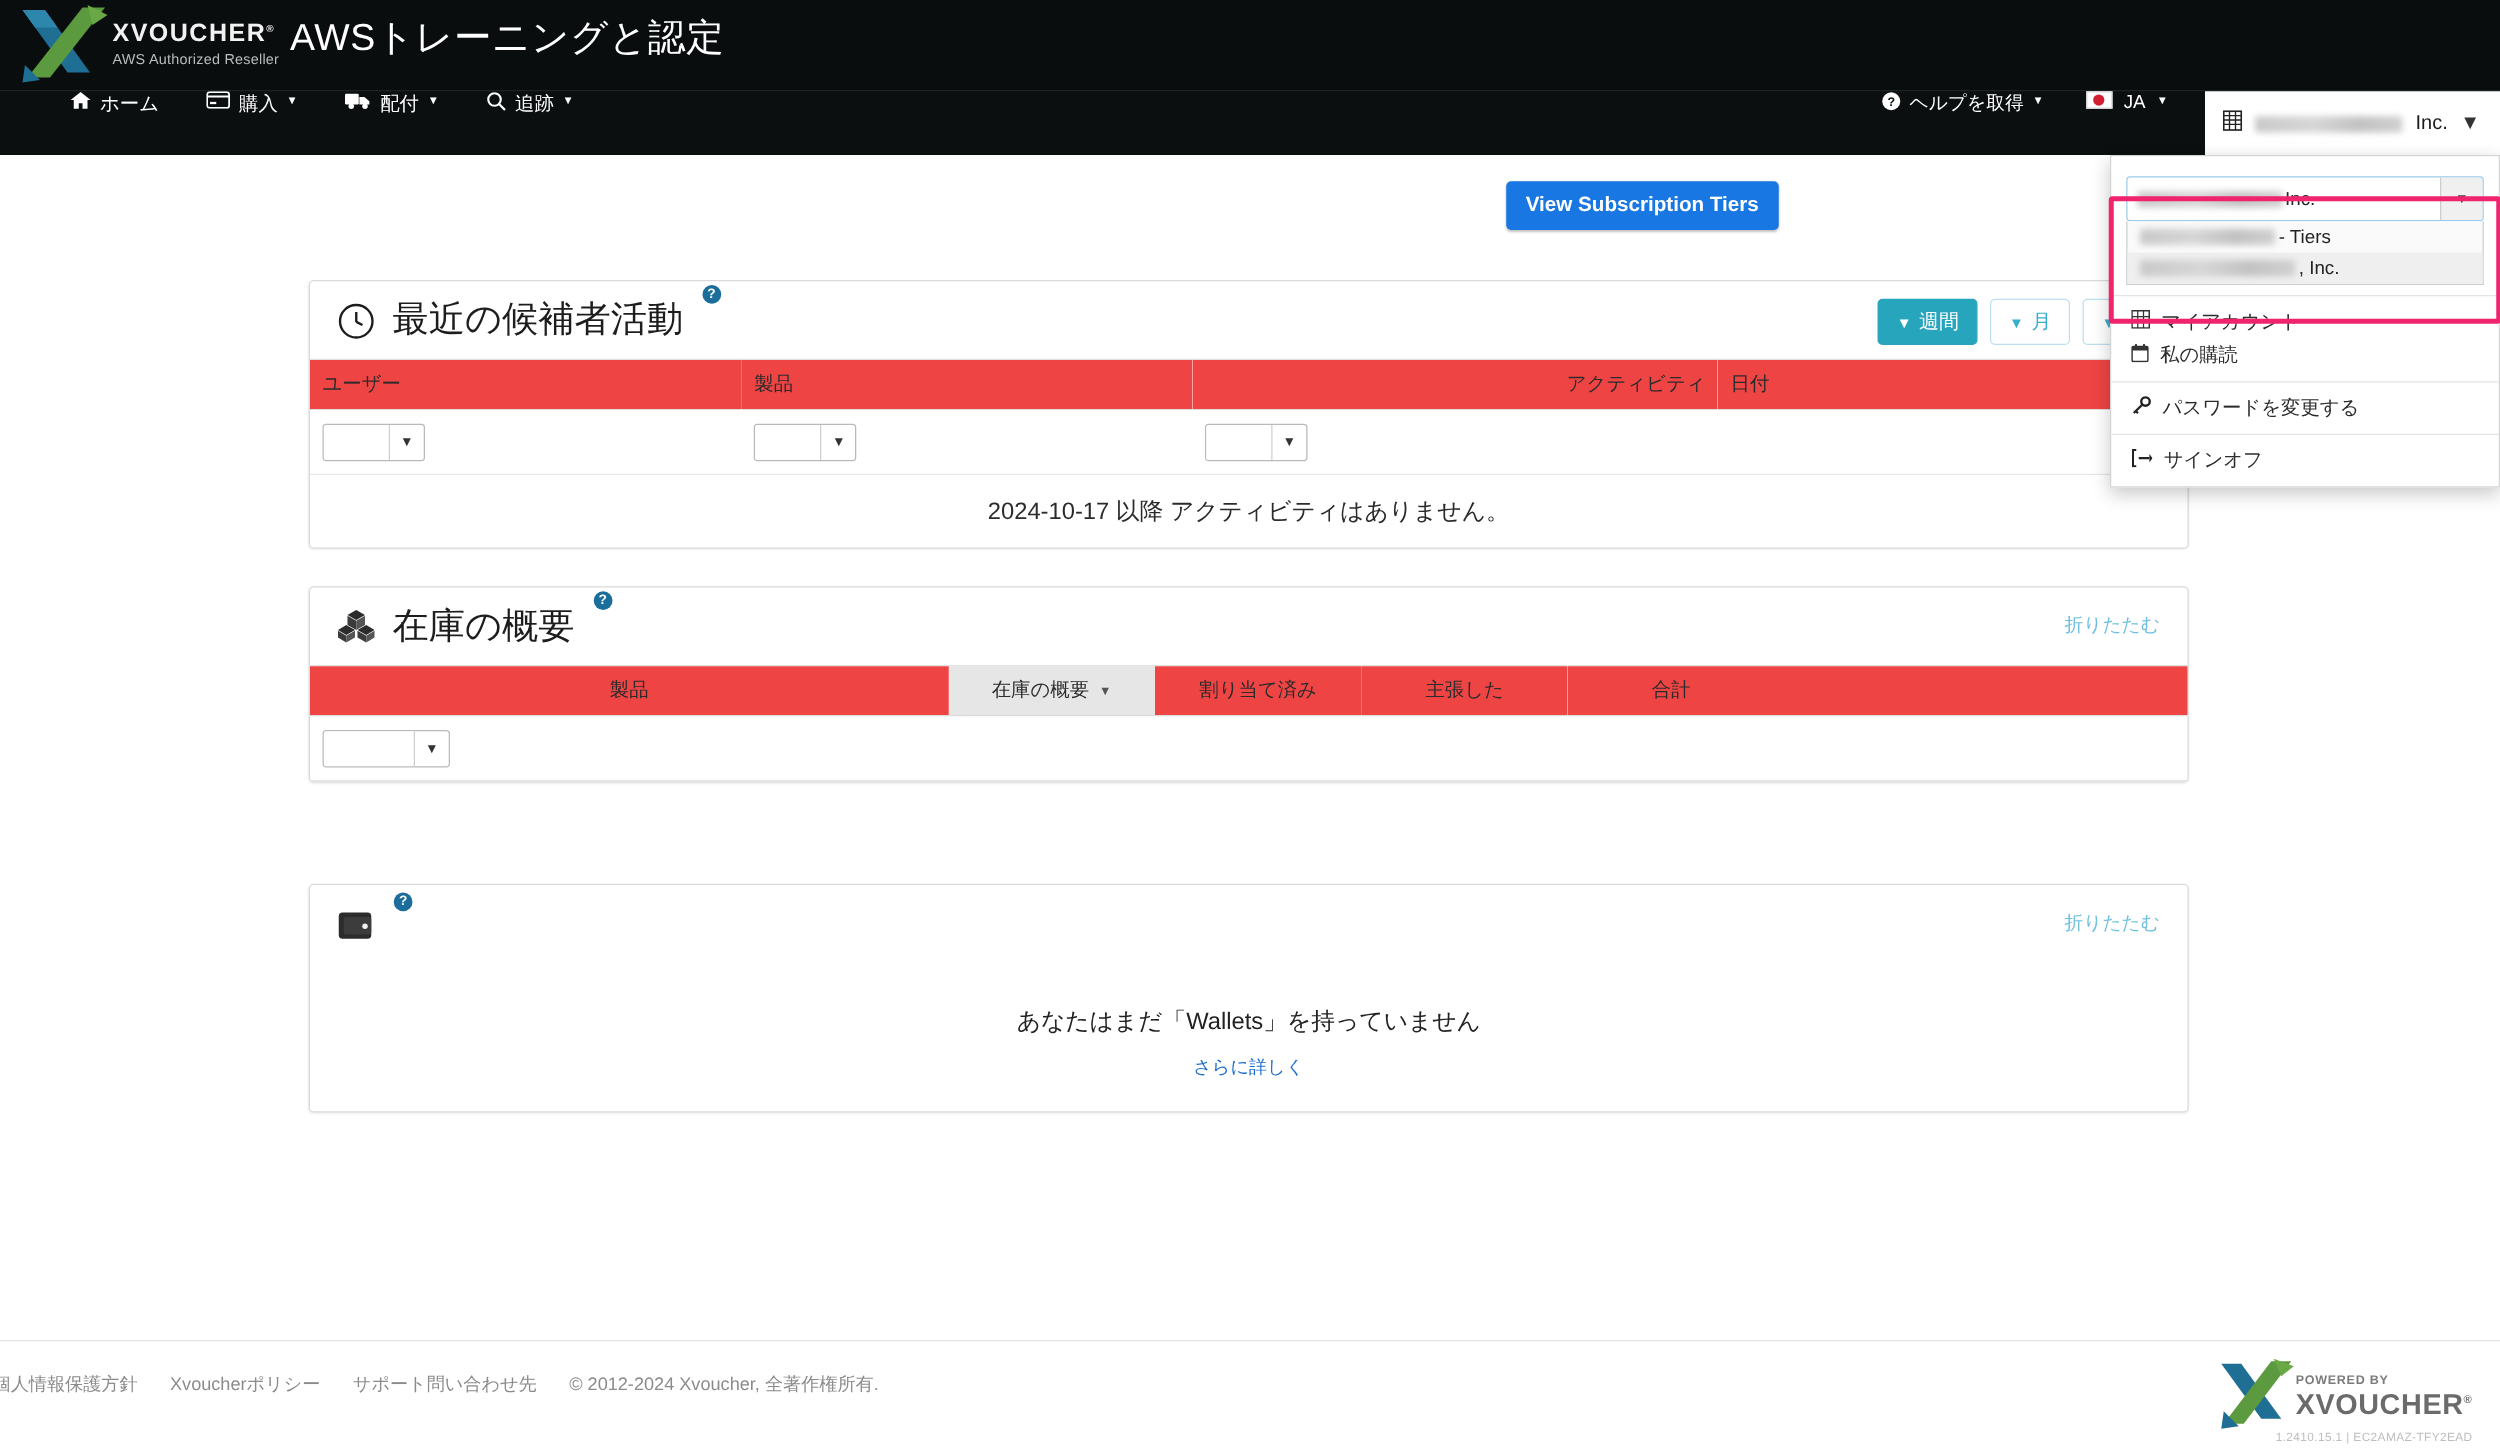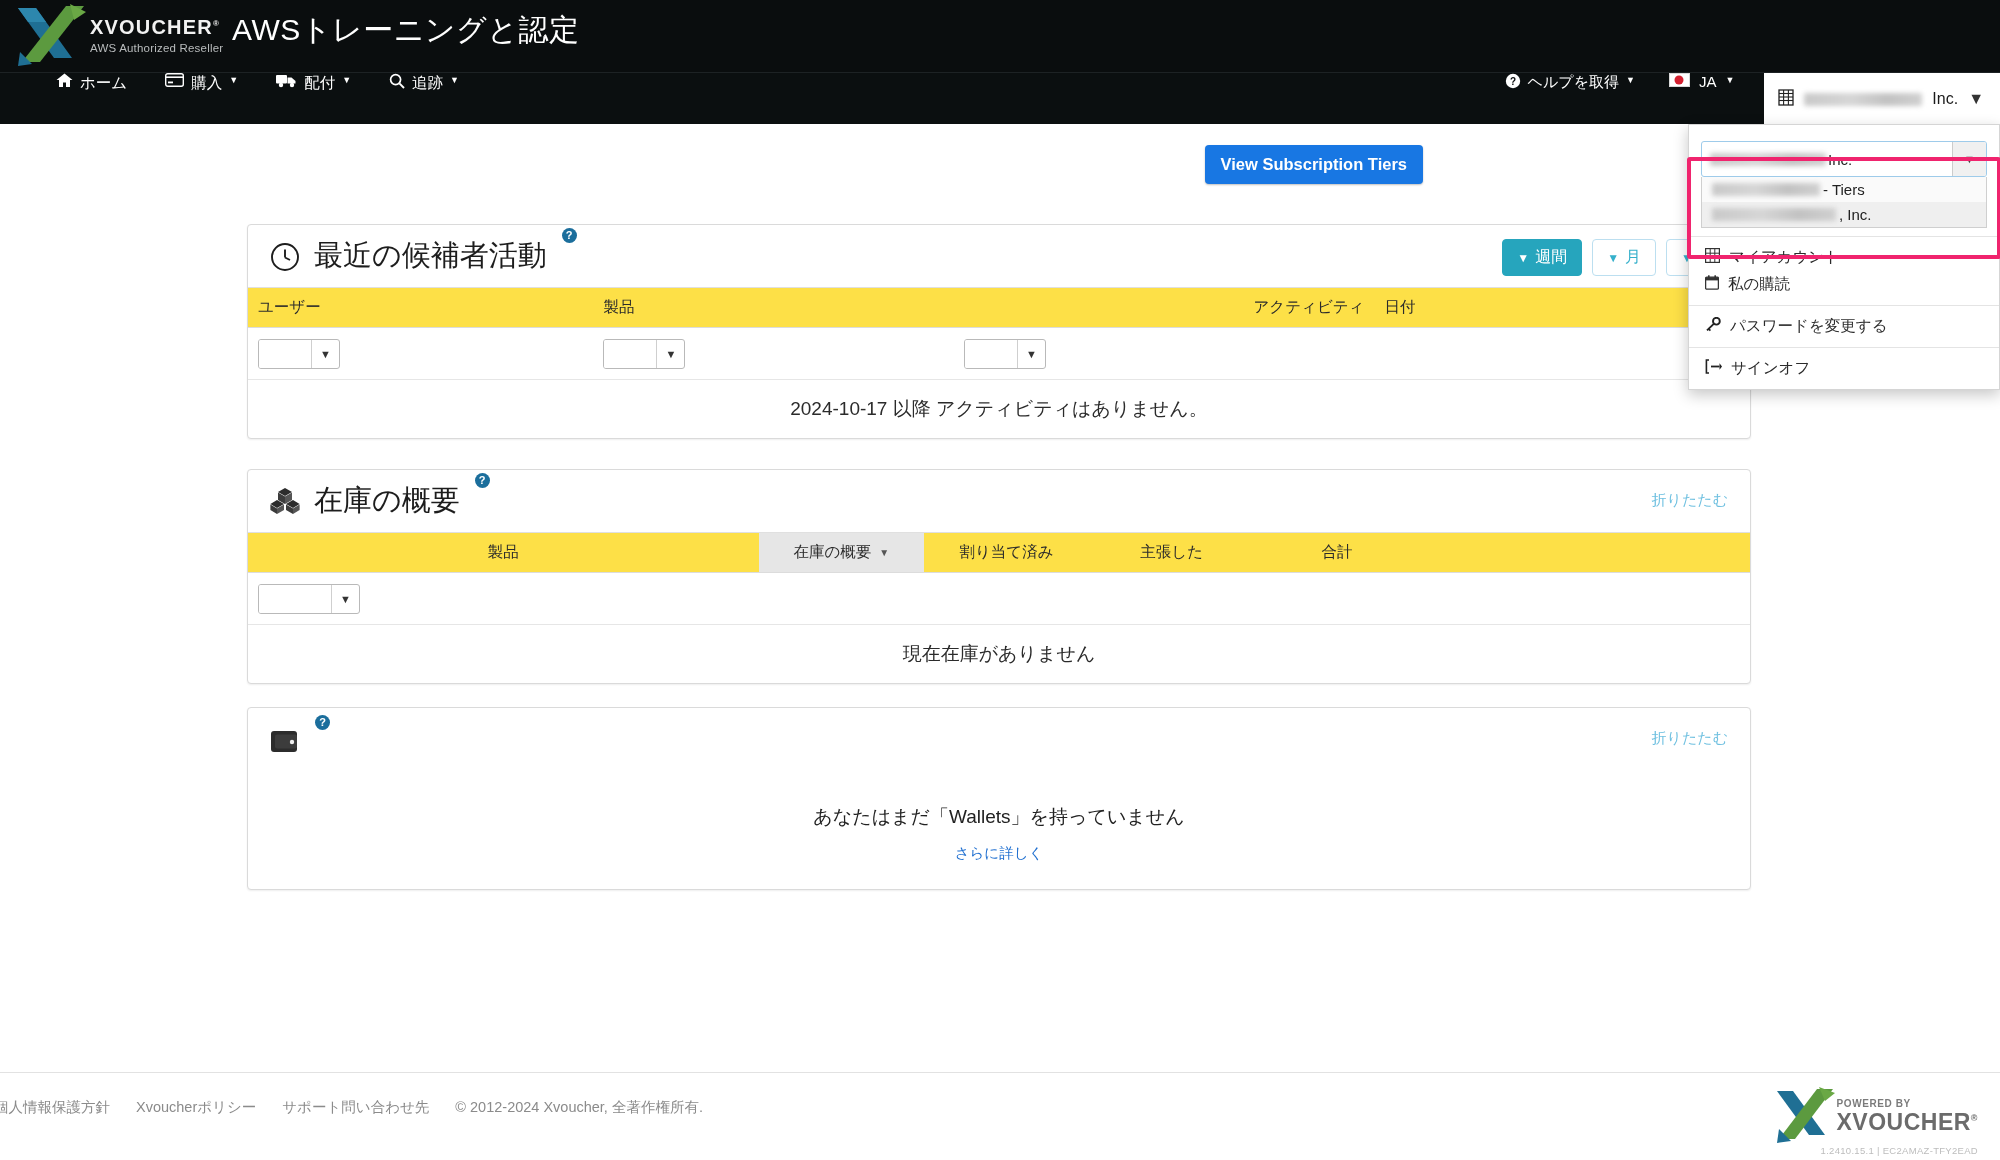--- a/index.html
+++ b/index.html
@@ -98,21 +98,21 @@
   .fbtn {
     border:1px solid #bcdff0; background:#fff; color:#35b0cb;
     font-size:16px; border-radius:4px; padding:7px 14px; cursor:pointer;
     display:flex; align-items:center; gap:6px; white-space:nowrap;
   }
   .fbtn.active { background:#26a5bd; color:#fff; border-color:#26a5bd; }
   .fbtn .fi { font-size:12px; }
 
   table.grid { width:100%; border-collapse:collapse; table-layout:fixed; }
   table.grid thead th {
-    background:#fde047; border-top:1px solid #e0e0e0; border-bottom:1px solid #dcdcdc;
+    background:#ef4444; border-top:1px solid #e0e0e0; border-bottom:1px solid #dcdcdc;
     font-size:15.5px; font-weight:400; color:#2b2b2b; text-align:center;
     height:40px; padding:0 10px; position:relative;
   }
   table.grid thead th.sorted { background:#e6e6e6; }
   .sort-caret { font-size:10px; color:#555; margin-left:8px; position:relative; top:-1px;}
   .filt-row td { border-bottom:1px solid #e6e6e6; height:52px; padding:0 10px; }
   .filt-box { display:inline-flex; height:30px; border:1px solid #b9b9b9; border-radius:3px; overflow:hidden; background:#fff;}
   .filt-input { width:52px; border:none; outline:none; height:28px; }
   .filt-drop {
     width:28px; border-left:1px solid #cfcfcf; display:flex;
@@ -405,23 +405,20 @@
                 <input class="filt-input" style="width: 72px;" type="text">
                 <span class="filt-drop">▼</span>
               </span>
             </td>
             <td></td>
             <td></td>
             <td></td>
             <td></td>
             <td></td>
           </tr>
-          <tr class="empty-row">
-            <td colspan="6">現在在庫がありません</td>
-          </tr>
         </tbody>
       </table>
     </div>
 
     <div class="panel" style="top:583px;">
       <div class="panel-head">
         <div class="panel-title">
           <span class="ttl-icon">
             <svg width="30" height="26" viewBox="0 0 30 26">
               <rect x="1" y="2" width="26" height="21" rx="3" fill="#2c2c2c"></rect>

